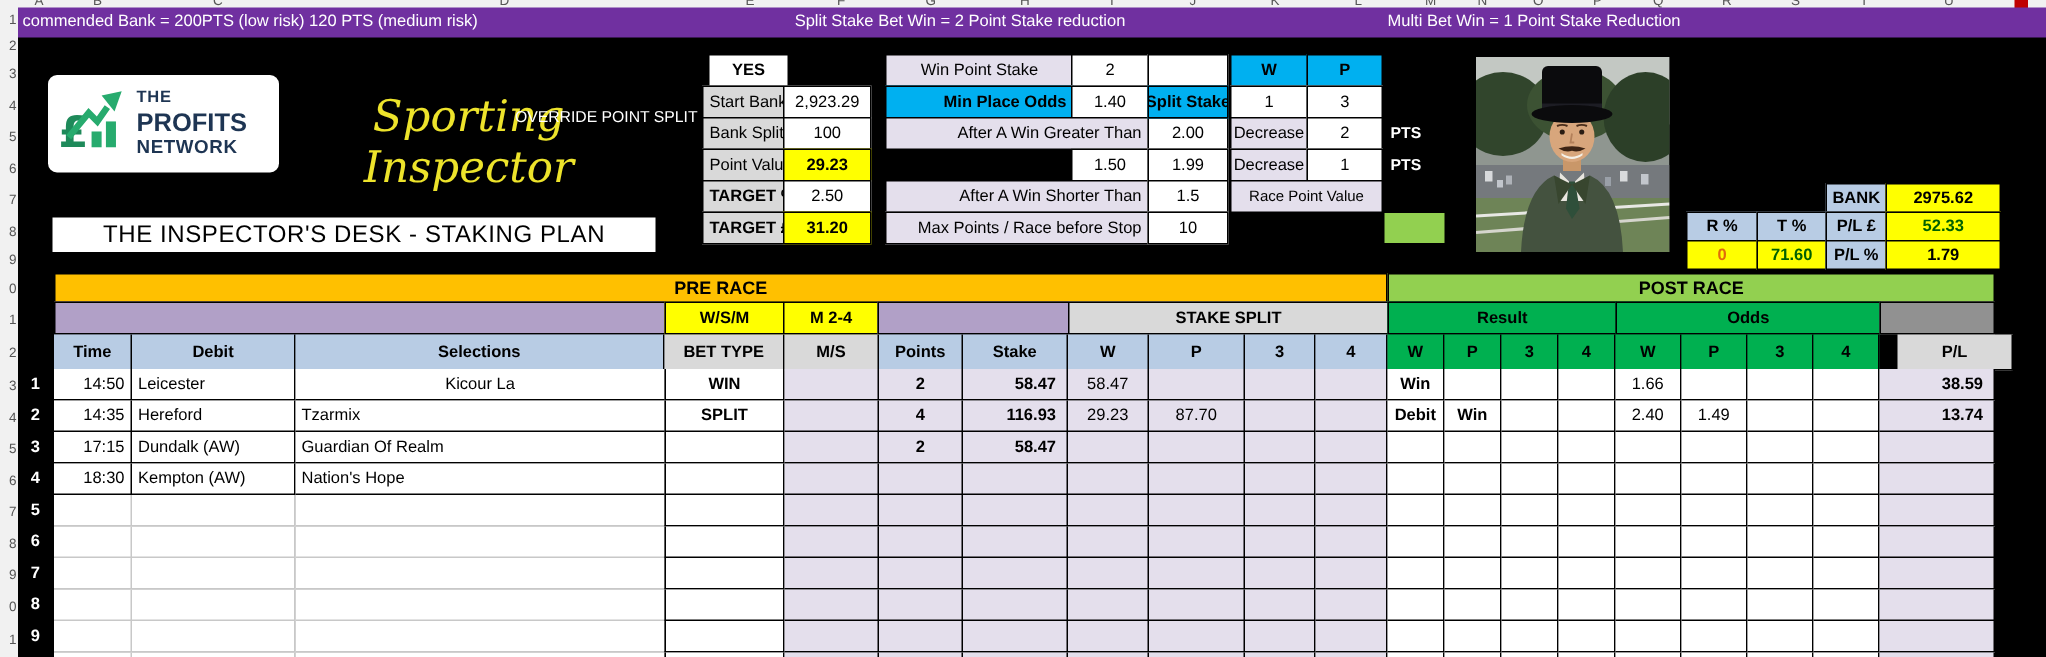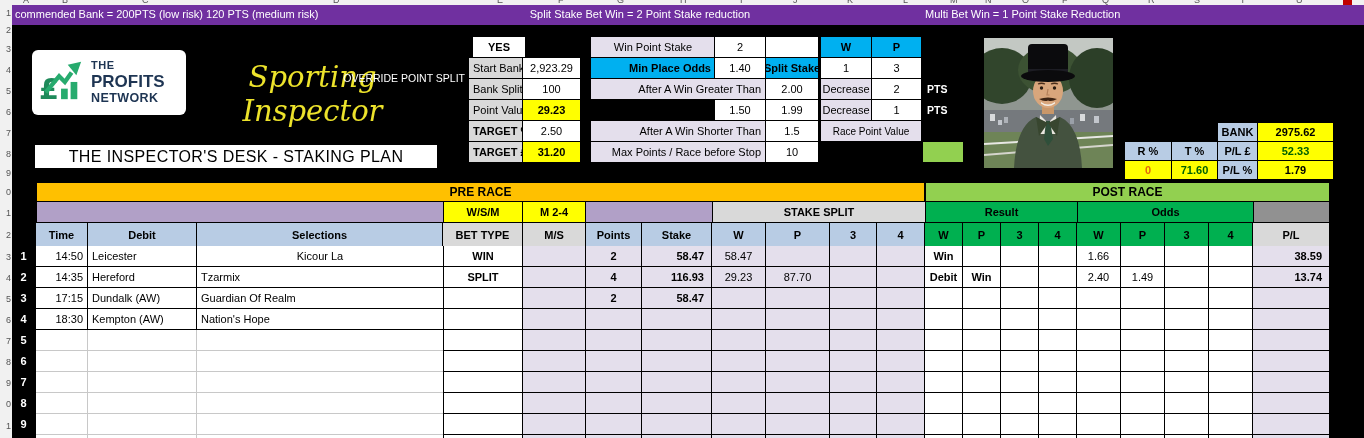--- a/index.html
+++ b/index.html
@@ -266,21 +266,21 @@
         <div class="hcell h-blue" style="width: 47px;">3</div>
         <div class="hcell h-blue" style="width: 48px;">4</div>
         <div class="hcell h-green" style="width: 38px;">W</div>
         <div class="hcell h-green" style="width: 38px;">P</div>
         <div class="hcell h-green" style="width: 38px;">3</div>
         <div class="hcell h-green" style="width: 38px;">4</div>
         <div class="hcell h-green" style="width: 44px;">W</div>
         <div class="hcell h-green" style="width: 44px;">P</div>
         <div class="hcell h-green" style="width: 44px;">3</div>
         <div class="hcell h-green" style="width: 44px;">4</div>
-        <div class="hcell h-gray" style="width: 77px;">P/L</div>
+        <div class="hcell h-gray" style="width: 77px; margin-left: 12px;">P/L</div>
       </div>
       <div class="drow" style="top: 246px;">
         <div class="dcell c-race" style="width: 24px;">1</div>
         <div class="dcell c-time" style="width: 52px;">14:50</div>
         <div class="dcell c-left" style="width: 109px;">Leicester</div>
         <div class="dcell c-left c-sel c-center" style="width: 246px;">Kicour La</div>
         <div class="dcell c-bet" style="width: 80px;">WIN</div>
         <div class="dcell c-lav" style="width: 63px;"></div>
         <div class="dcell c-lav c-bold" style="width: 56px;">2</div>
         <div class="dcell c-lav c-bold c-right" style="width: 70px;">58.47</div>

